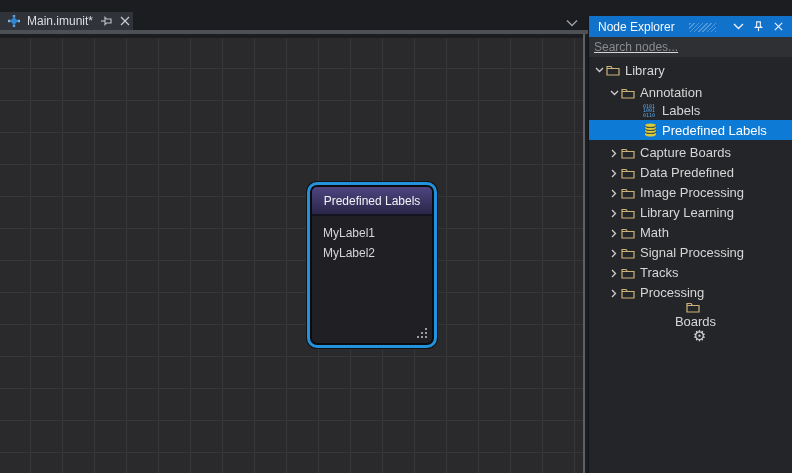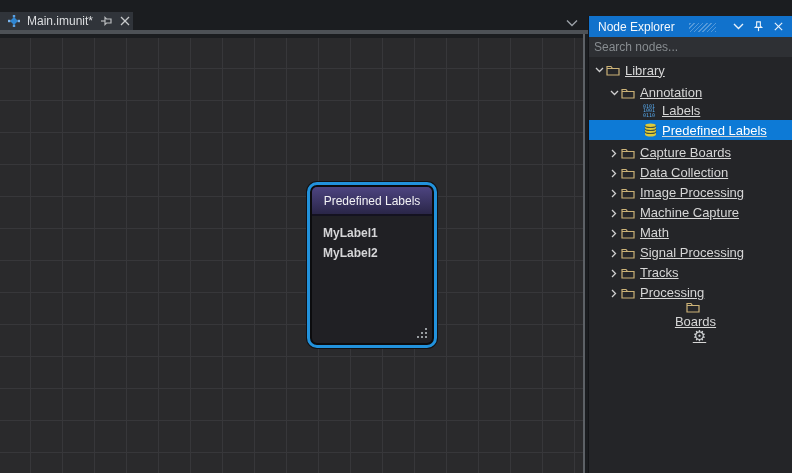--- a/index.html
+++ b/index.html
@@ -42,49 +42,49 @@
     background:#0c0c0e; padding:2px;
     box-shadow:0 0 0 1px #121214;
   }
   .node-inner { width:100%; height:100%; border-radius:5px; overflow:hidden; background:#202024; position:relative; }
   .node-header {
     height:29px; line-height:29px; text-align:center;
     background:linear-gradient(180deg, #4d4480 0%, #3a3462 55%, #2a2648 100%);
     border-bottom:2px solid #141220;
     color:#f2f2f4; font-size:12px; white-space:nowrap;
   }
-  .node-body { padding:7px 8px 0 11px;font-weight:bold; }
+  .node-body { padding:7px 8px 0 11px; }
   .node-line { line-height:20px; color:#d6d6d8; font-size:12px; }
   .node-grip { position:absolute; right:4px; bottom:4px; }
 
   
   .panel {
     position:absolute; left:588px; top:16px; width:204px; height:473px;
     background:#242528; border-left:1px solid #141518;
   }
   .panel-header {
     height:21px; background:#1172cc; display:flex; align-items:center;
     padding:0 6px 0 9px; color:#f4f8fc;
   }
   .panel-title { font-size:12px; white-space:nowrap; }
   .panel-grip {
     flex:1; height:9px; margin:2px 10px 0 14px; max-width:60px;
     background:repeating-linear-gradient(-45deg, rgba(255,255,255,0.28) 0 1px, transparent 1px 3px);
   }
   .ph-btn { width:16px; height:16px; display:flex; align-items:center; justify-content:center; margin-left:4px; }
 
-  .search-row { height:20px; background:#2e3034; display:flex; align-items:center; }
+  .search-row { height:20px; background:#2e3034; display:flex; align-items:center;text-decoration:underline; }
   .search-input {
     width:100%; height:100%; background:transparent; border:none; outline:none;
     color:#cfcfcf; font-family:"Liberation Sans", sans-serif; font-size:12px; padding:0 0 0 5px;
   }
   .search-input::placeholder { color:#878c90; }
 
   .tree { padding-top:3px; }
-  .tree-row { height:20px; display:flex; align-items:center; cursor:pointer;text-decoration:underline; }
+  .tree-row { height:20px; display:flex; align-items:center; cursor:pointer; }
   .tree-row.selected { background:#0d7ad6; }
   .tree-row.selected .tree-label { color:#ffffff; }
   .tree-label { font-size:13px; color:#d6d6d6; white-space:nowrap; }
   .chev-slot { width:14px; height:14px; flex:none; display:flex; align-items:center; justify-content:center; }
   .tree-ico { width:14px; height:14px; flex:none; display:flex; align-items:center; justify-content:center; margin-right:5px; }
   .lvl0 { padding-left:3px; }
   .lvl1 { padding-left:18px;align-items:flex-end; }
   .lvl2 { padding-left:40px; }
   .boards-row { padding-left:10px;flex-direction:column; }
   .gear { margin-left:8px; font-size:15px; color:#cfd2d4; line-height:14px; cursor:pointer; }
@@ -261,21 +261,21 @@
         <span class="chev-slot">
           <svg width="6" height="9" viewBox="0 0 6 9">
               <polyline points="1,1 4.5,4.5 1,8" fill="none" stroke="#cfcfcf" stroke-width="1.3"></polyline>
             </svg>
         </span>
         <span class="tree-ico">
           <svg width="14" height="12" viewBox="0 0 14 12">
               <path d="M1,2.5 h4 l1.5,2 h6.5 v6.5 h-12 z M1,4.5 h5" fill="none" stroke="#cbb277" stroke-width="1.2"></path>
             </svg>
         </span>
-        <span class="tree-label">Data Collection</span>
+        <span class="tree-label">Data Predefined</span>
       </div>
 
       <div class="tree-row lvl1">
         <span class="chev-slot">
           <svg width="6" height="9" viewBox="0 0 6 9">
               <polyline points="1,1 4.5,4.5 1,8" fill="none" stroke="#cfcfcf" stroke-width="1.3"></polyline>
             </svg>
         </span>
         <span class="tree-ico">
           <svg width="14" height="12" viewBox="0 0 14 12">
@@ -289,21 +289,21 @@
         <span class="chev-slot">
           <svg width="6" height="9" viewBox="0 0 6 9">
               <polyline points="1,1 4.5,4.5 1,8" fill="none" stroke="#cfcfcf" stroke-width="1.3"></polyline>
             </svg>
         </span>
         <span class="tree-ico">
           <svg width="14" height="12" viewBox="0 0 14 12">
               <path d="M1,2.5 h4 l1.5,2 h6.5 v6.5 h-12 z M1,4.5 h5" fill="none" stroke="#cbb277" stroke-width="1.2"></path>
             </svg>
         </span>
-        <span class="tree-label">Machine Capture</span>
+        <span class="tree-label">Library Learning</span>
       </div>
 
       <div class="tree-row lvl1">
         <span class="chev-slot">
           <svg width="6" height="9" viewBox="0 0 6 9">
               <polyline points="1,1 4.5,4.5 1,8" fill="none" stroke="#cfcfcf" stroke-width="1.3"></polyline>
             </svg>
         </span>
         <span class="tree-ico">
           <svg width="14" height="12" viewBox="0 0 14 12">

